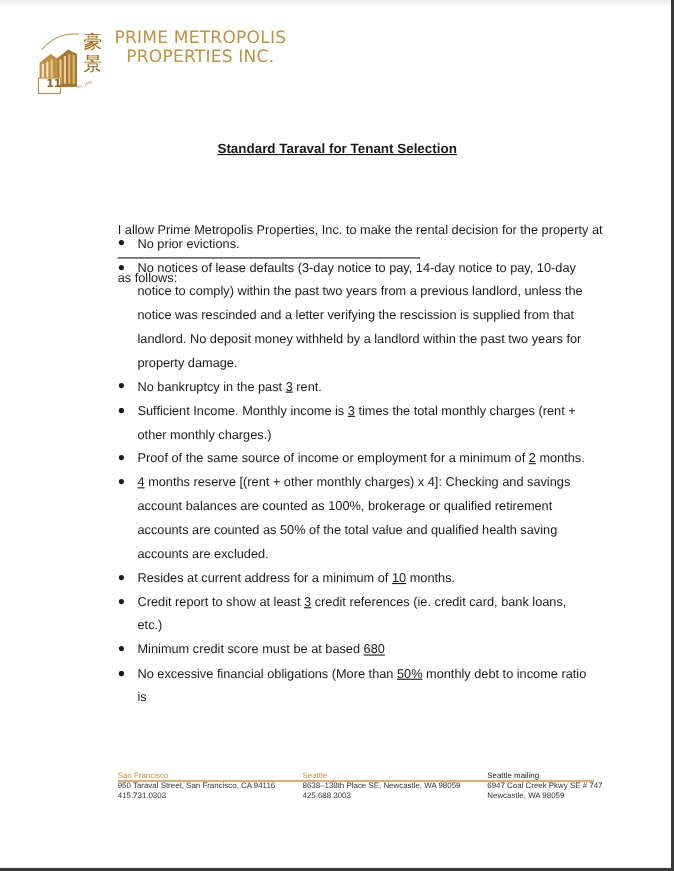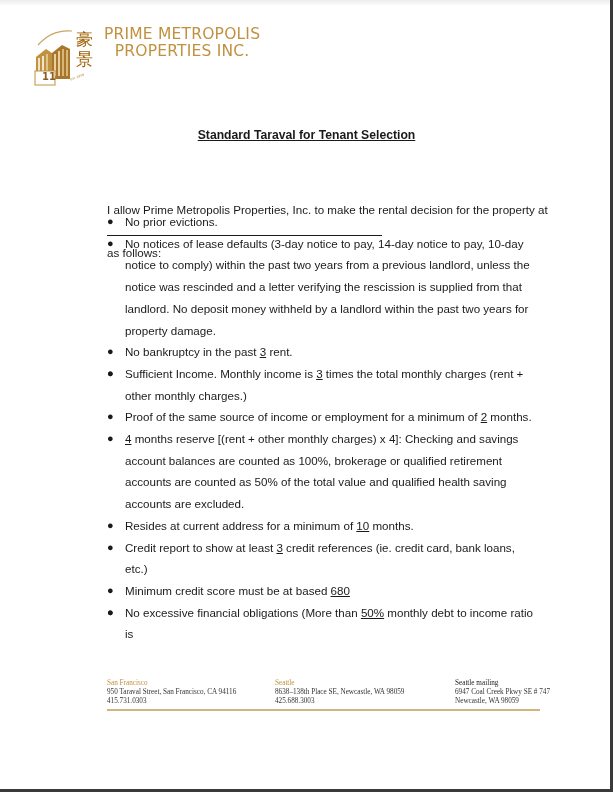--- a/index.html
+++ b/index.html
@@ -55,22 +55,22 @@
       position: absolute; left: 0; top: 0; font-size: 11px;
     }
     .u { text-decoration: underline; }
 
     
     .footer-rule {
       position: absolute; left: 107px; top: 709px; width: 433px; height: 1.5px;
       background: #d4b47e;
     }
     .fcol {
-      position: absolute; top: 679px; font-size: 7.2px; line-height: 9.2px;
-      color: #333; font-family: Liberation Serif, serif; white-space: nowrap;
+      position: absolute; top: 700px; font-size: 7.2px; line-height: 9.2px;
+      color: #333; font-family: Liberation Sans, sans-serif; white-space: nowrap;
     }
     .fcol .city { color: #c0913f; }
     .fcol .city.dark { color: #222; }
   </style>
 </head>
 <body>
 
 <div class="page">
   <div class="topfade"></div>
 
@@ -130,18 +130,18 @@
   <div class="fcol" style="left:107px;">
     <div class="city">San Francisco</div>
     <div>950 Taraval Street, San Francisco, CA 94116</div>
     <div>415.731.0303</div>
   </div>
   <div class="fcol" style="left:275px;">
     <div class="city">Seattle</div>
     <div>8638–138th Place SE, Newcastle, WA 98059</div>
     <div>425.688.3003</div>
   </div>
-  <div class="fcol" style="left:443px;margin-left:12px;">
+  <div class="fcol" style="left:443px;">
     <div class="city dark">Seattle mailing</div>
     <div>6947 Coal Creek Pkwy SE # 747</div>
     <div>Newcastle, WA 98059</div>
   </div>
 </div>
 
 </body></html>

